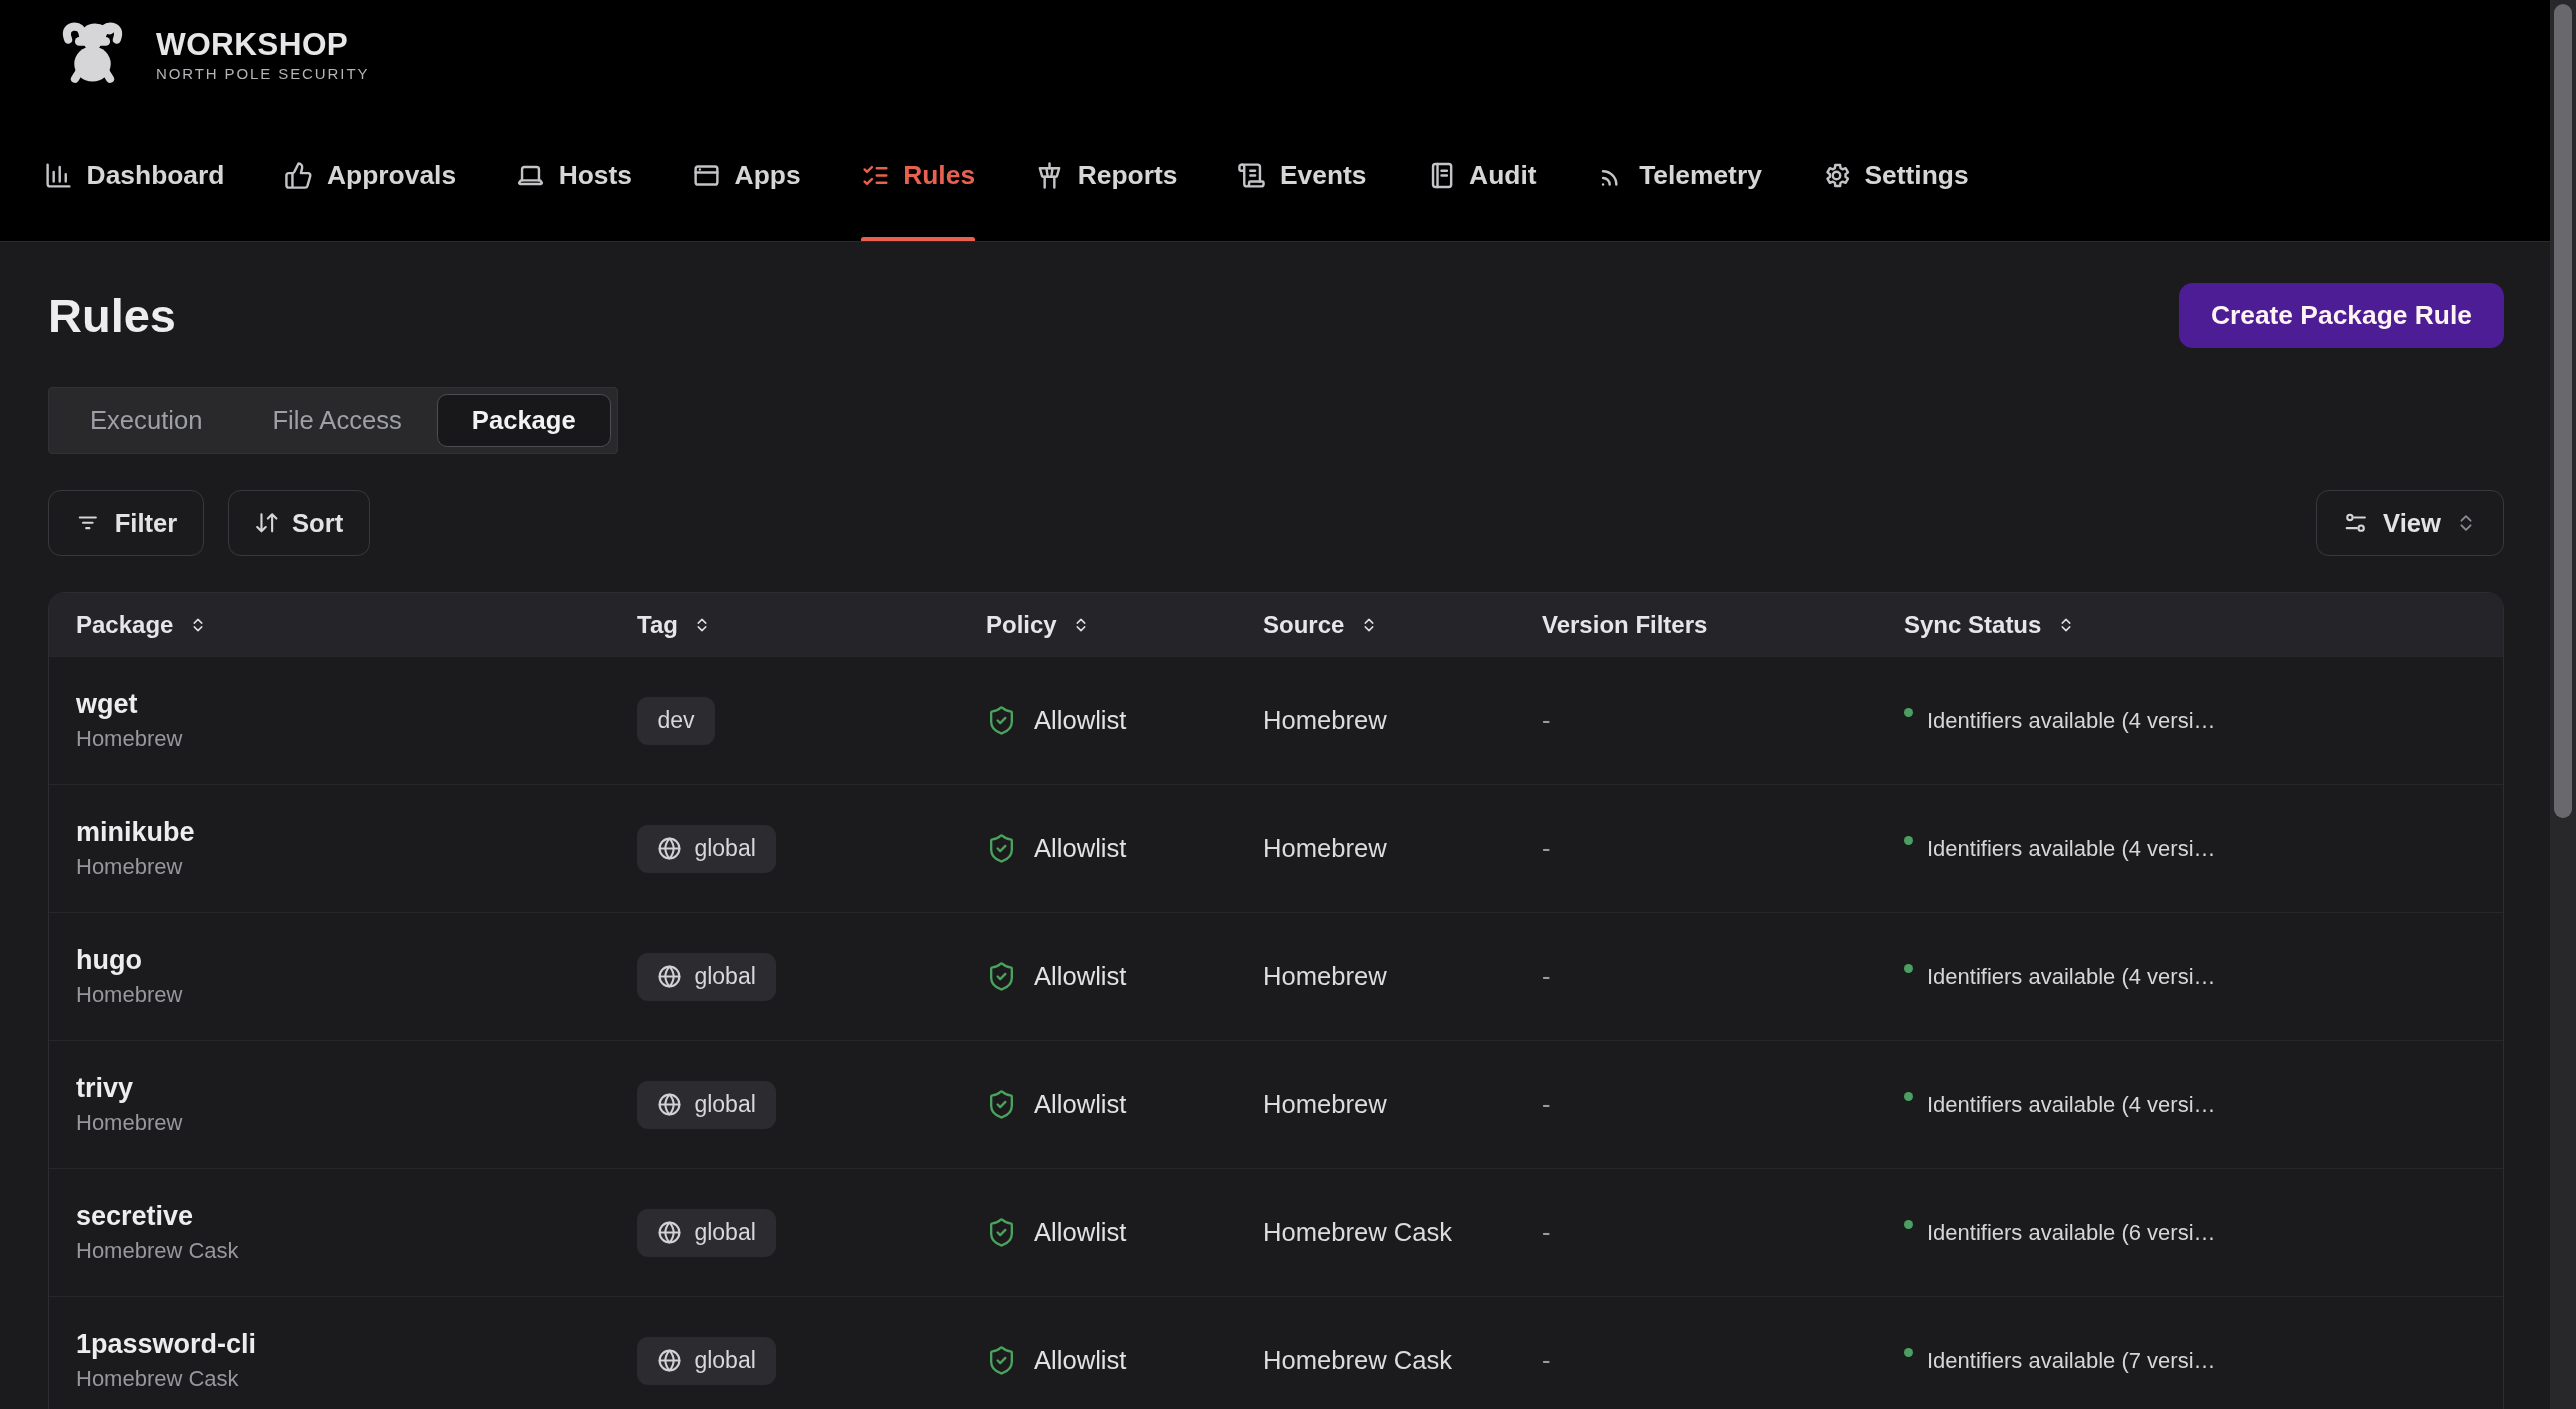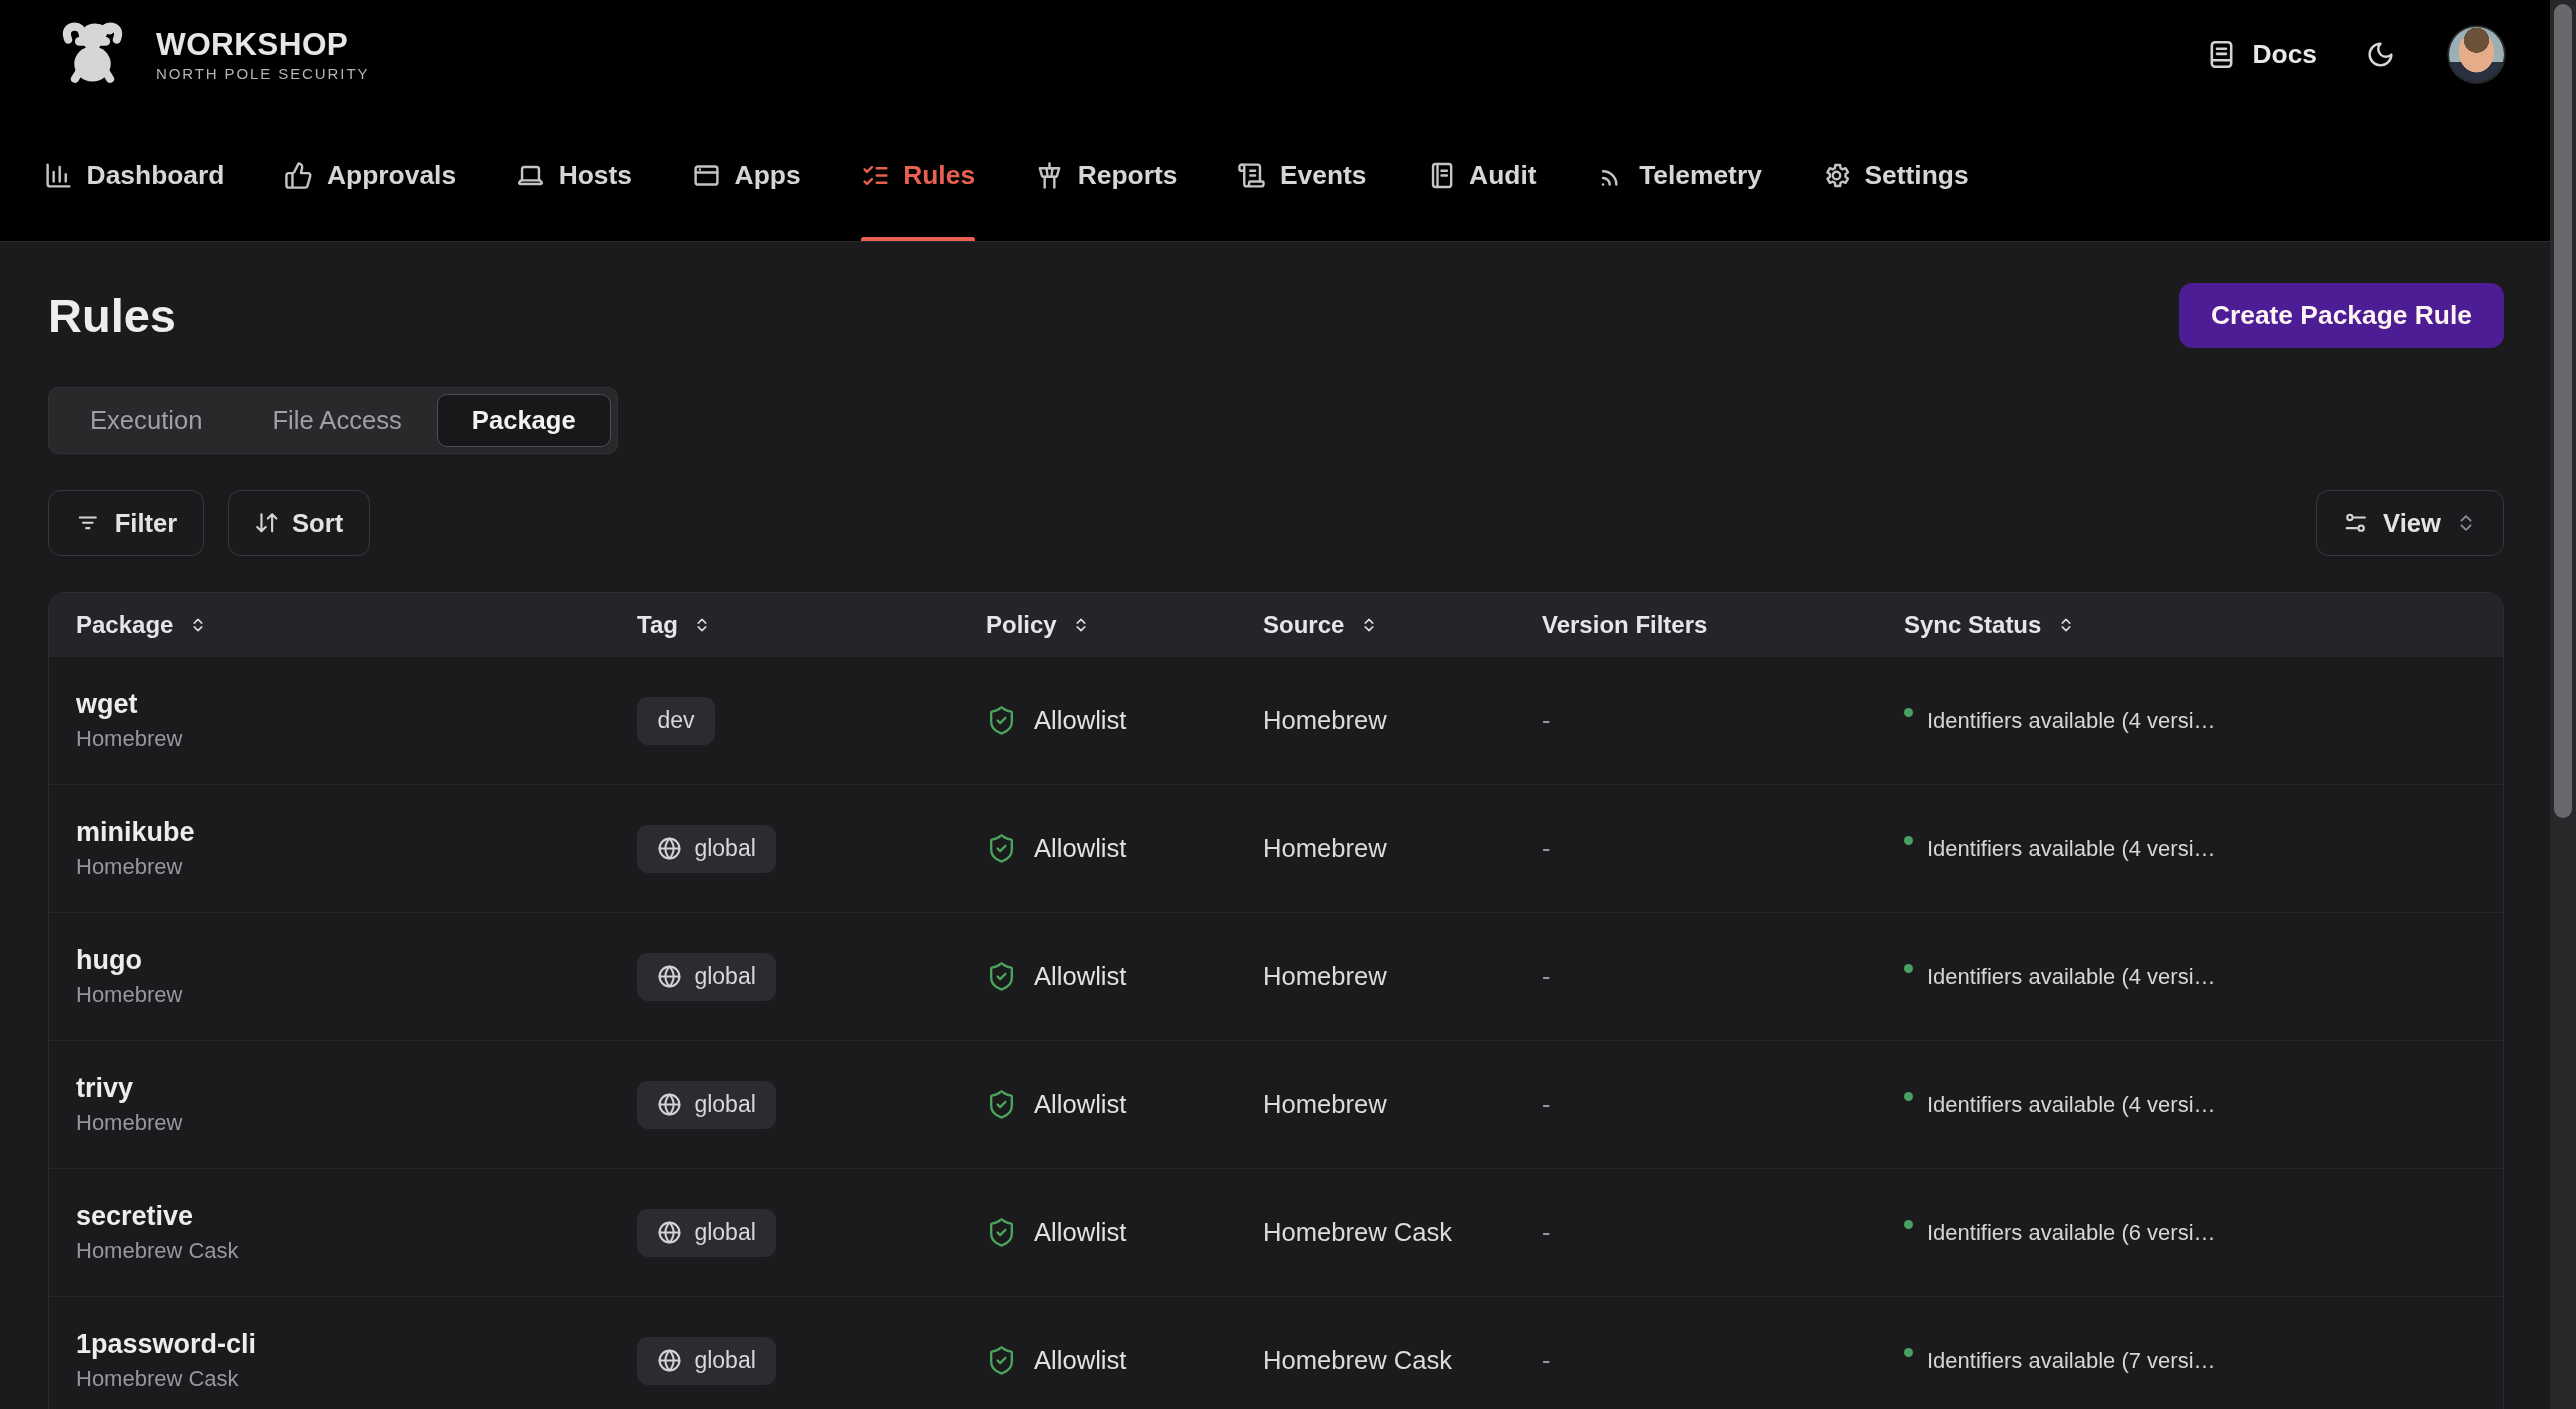--- a/index.html
+++ b/index.html
@@ -43,21 +43,21 @@
   
   .content { padding:0 72px 0 48px; }
   .page-head { margin-top:41px; display:flex; align-items:center; justify-content:space-between; }
   .page-title { font-size:47px; font-weight:700; color:#ededef; }
   .create-btn {
     height:65px; padding:0 32px; background:#4c1d95; color:#fdf4f2;
     font-size:26.4px; font-weight:600; border:none; border-radius:13.6px; cursor:pointer;
     font-family:inherit;
   }
 
-  .seg-tabs { margin-top:39px; display:inline-flex; align-items:center; background:#29292c; border:1.7px solid #323236; border-radius:10px; padding:6px; }
+  .seg-tabs { margin-top:39px; display:inline-flex; align-items:center; background:#29292c; border:1.7px solid #323236; border-radius:4px; padding:6px; }
   .seg-tab { height:53px; padding:0 34px; display:flex; align-items:center; font-size:25.6px; font-weight:500; color:#9fa0a5; border-radius:10.2px; border:1.7px solid transparent; cursor:pointer; }
   .seg-tab.active { background:#18181a; border-color:#4e4e54; color:#f2f2f4; font-weight:600; }
 
   .toolbar { margin-top:36px; display:flex; align-items:center; }
   .tool-btn {
     height:66px; padding:0 25.6px; display:flex; align-items:center; gap:14.5px;
     background:transparent; border:1.7px solid #39393d; border-radius:12.8px;
     font-size:25.6px; font-weight:600; color:#e3e3e5; cursor:pointer; font-family:inherit;
   }
   .tool-btn .icon { width:25.6px; height:25.6px; color:#d5d5d8; }
@@ -186,34 +186,20 @@
   <div class="topbar">
     <div class="logo-wrap">
       <svg class="logo-svg" viewBox="0 0 104 86" width="89" height="73">
           <use href="#icon-logo"></use>
         </svg>
       <div>
         <div class="brand-name">WORKSHOP</div>
         <div class="brand-tagline">NORTH POLE SECURITY</div>
       </div>
     </div>
-    <div class="topbar-right">
-      <div class="docs-btn">
-        <svg class="icon" viewBox="0 0 36 36" width="31" height="31">
-            <use href="#icon-book"></use>
-          </svg>
-        <span>Docs</span>
-      </div>
-      <div class="theme-btn">
-        <svg class="icon" viewBox="0 0 34 34" width="29" height="29">
-            <use href="#icon-moon"></use>
-          </svg>
-      </div>
-      <div class="avatar"></div>
-    </div>
   </div>
 
   <nav class="navbar" id="navbar">
       <div class="nav-item">
     <svg class="icon" viewBox="0 0 34 34" width="29" height="29">
           <use href="#icon-chart"></use>
         </svg>
     <span>Dashboard</span>
   </div>
       <div class="nav-item">

